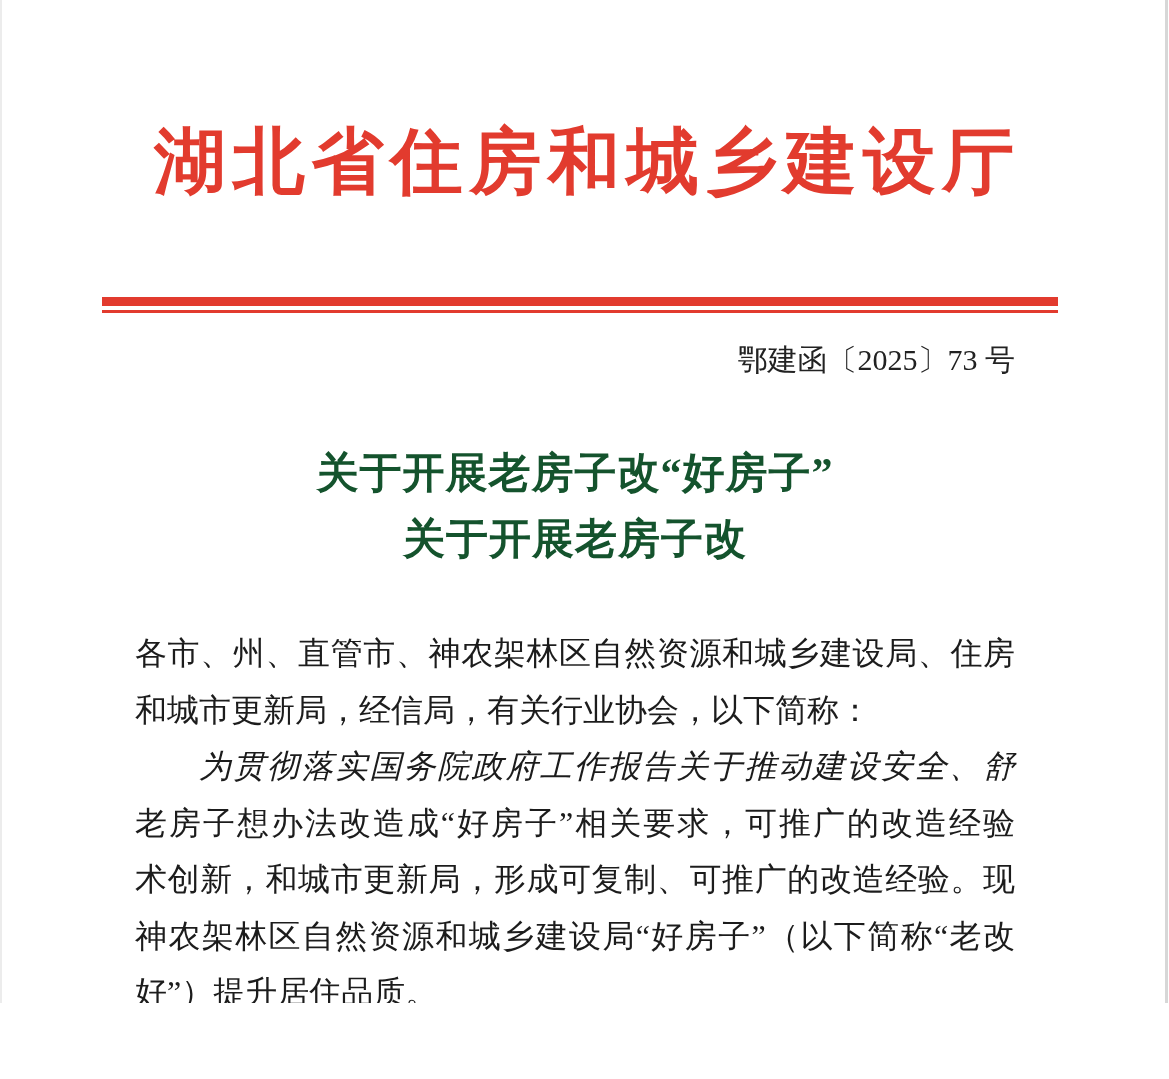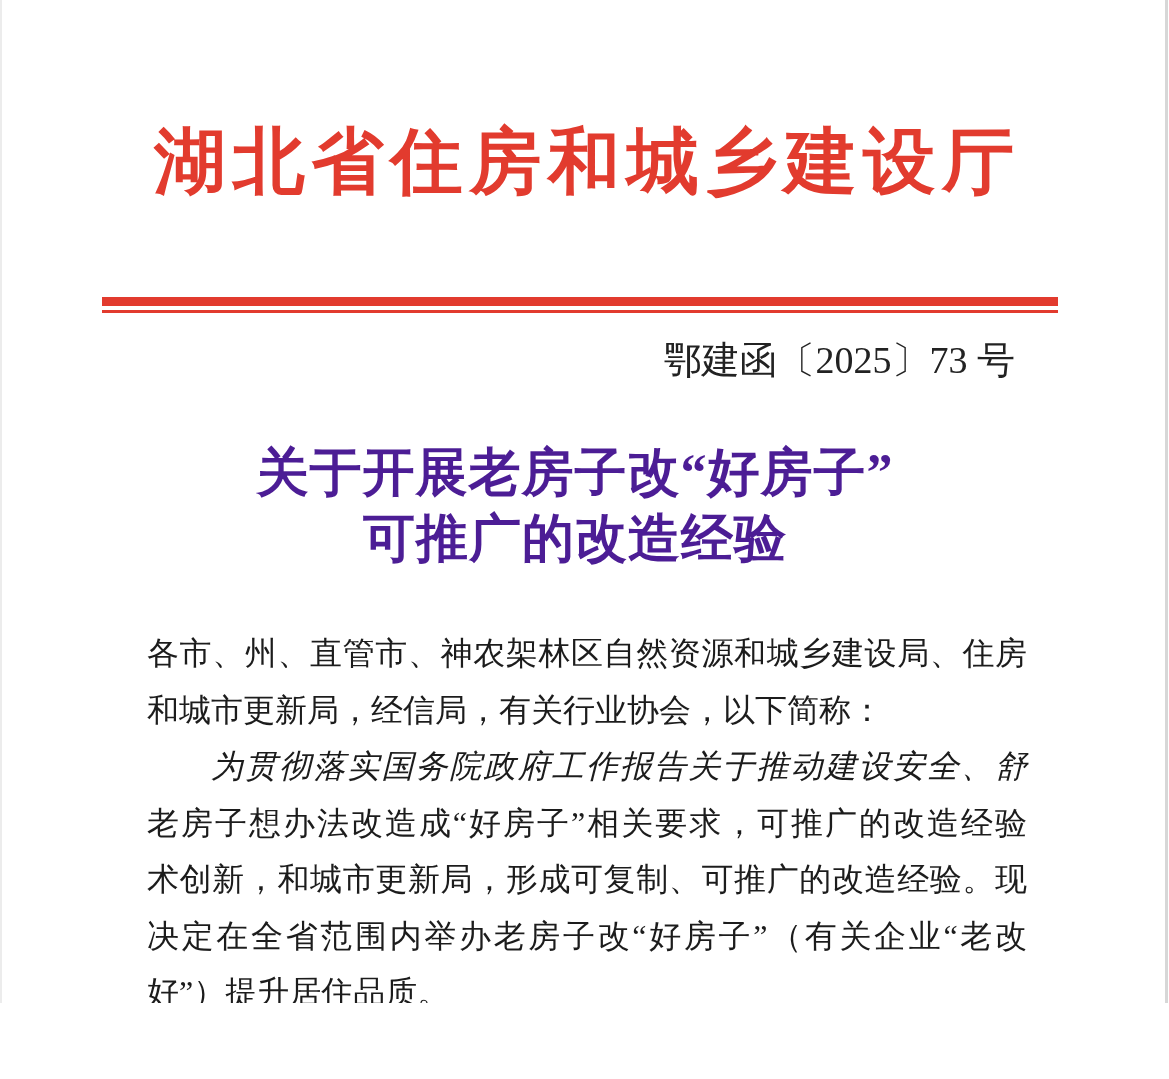--- a/index.html
+++ b/index.html
@@ -46,39 +46,39 @@
   .redline-thin {
     position: absolute;
     top: 310px; left: 102px;
     width: 956px; height: 3px;
     background: #e23b2e;
   }
   .doc-number {
     position: absolute;
     top: 338px; left: 135px;
     width: 880px;
-    font-size: 38px;
+    font-size: 30px;
     line-height: 44px;
     text-align: right;
     color: #222222;
   }
   .doc-title {
     position: absolute;
     top: 440px; left: 135px;
     width: 880px;
-    font-size: 52px;
+    font-size: 42px;
     line-height: 66px;
     font-weight: bold;
     text-align: center;
-    color: #4c1d95;
+    color: #14532d;
     letter-spacing: 1px;
   }
   .body-text {
     position: absolute;
-    top: 625px; left: 147px;
+    top: 625px; left: 135px;
     width: 880px;
     font-size: 32px;
     line-height: 56.5px;
     color: #1c1c1c;
   }
   .body-line {
     width: 880px;
     white-space: nowrap;
   }
   .body-line.j {
@@ -104,26 +104,26 @@
     <div class="agency-line">湖北省住房和城乡建设厅</div>
   </div>
 
   <div class="redline-thick"></div>
   <div class="redline-thin"></div>
 
   <div class="doc-number">鄂建函〔2025〕73 号</div>
 
   <div class="doc-title">
     <div>关于开展老房子改“好房子”</div>
-    <div>可推广的改造经验</div>
+    <div>关于开展老房子改</div>
   </div>
 
   <div class="body-text">
     <div class="body-line j">各市、州、直管市、神农架林区自然资源和城乡建设局、住房</div>
     <div class="body-line">和城市更新局，经信局，有关行业协会，以下简称：</div>
     <div class="body-line j ind">为贯彻落实国务院政府工作报告关于推动建设安全、舒</div>
     <div class="body-line j">老房子想办法改造成“好房子”相关要求，可推广的改造经验</div>
     <div class="body-line j">术创新，和城市更新局，形成可复制、可推广的改造经验。现</div>
-    <div class="body-line j">决定在全省范围内举办老房子改“好房子”（有关企业“老改</div>
+    <div class="body-line j">神农架林区自然资源和城乡建设局“好房子”（以下简称“老改</div>
     <div class="body-line">好”）提升居住品质。</div>
   </div>
 
 </div>
 
 </body></html>

